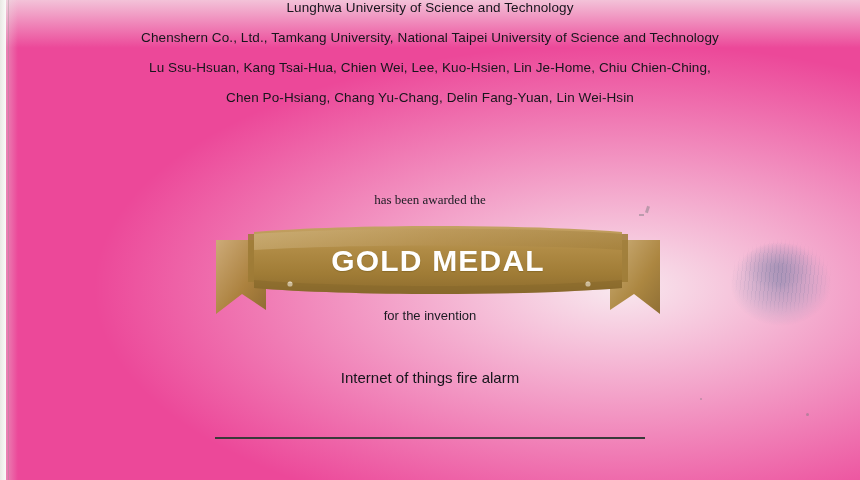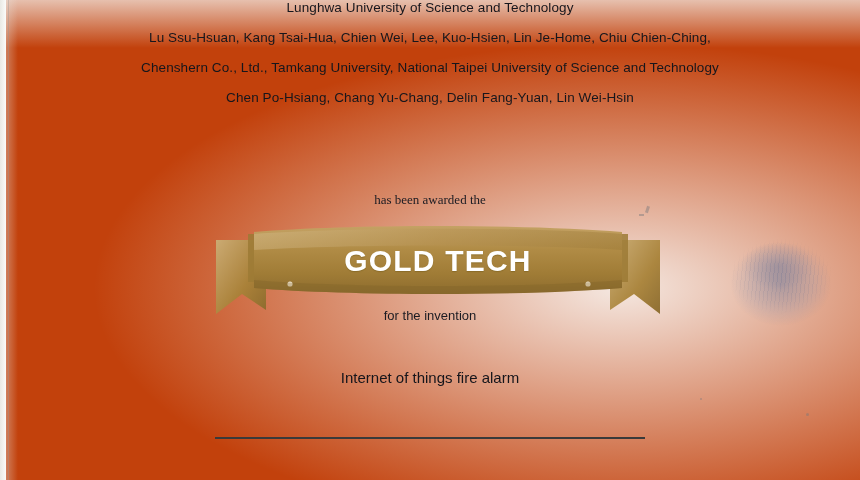--- a/index.html
+++ b/index.html
@@ -11,21 +11,21 @@
     height: 480px;
     overflow: hidden;
     background: #ffffff;
     font-family: "Liberation Sans", sans-serif;
   }
 
   #certificate {
     position: relative;
     width: 860px;
     height: 480px;
-    background: #c2410c;
+    background: #ec4899;
     overflow: hidden;
   }
 
   
   .paper-tint {
     position: absolute;
     inset: 0;
     background:
       linear-gradient(90deg, rgba(232,232,228,0.55) 0px, rgba(255,255,255,0) 18px),
       linear-gradient(180deg, rgba(246,246,243,0.7) 0%, rgba(255,255,255,0) 10%),
@@ -174,22 +174,22 @@
 <body>
 
 <div id="certificate">
 
   <div class="paper-tint"></div>
   <div class="scan-edge2"></div>
   <div class="scan-edge"></div>
 
   <div class="text-block" style="top:-7px;">
     <div class="line clipped-top">Lunghwa University of Science and Technology</div>
+    <div class="line">Chenshern Co., Ltd., Tamkang University, National Taipei University of Science and Technology</div>
     <div class="line">Lu Ssu-Hsuan, Kang Tsai-Hua, Chien Wei, Lee, Kuo-Hsien, Lin Je-Home, Chiu Chien-Ching,</div>
-    <div class="line">Chenshern Co., Ltd., Tamkang University, National Taipei University of Science and Technology</div>
     <div class="line">Chen Po-Hsiang, Chang Yu-Chang, Delin Fang-Yuan, Lin Wei-Hsin</div>
   </div>
 
   <div class="awarded">has been awarded the</div>
 
   <div class="ribbon-wrap">
     <svg width="460" height="110" viewBox="0 0 460 110" xmlns="http://www.w3.org/2000/svg" aria-hidden="true">
       <defs>
         <linearGradient id="goldMain" x1="0" y1="0" x2="0" y2="1">
           <stop offset="0%" stop-color="#c4a264"></stop>
@@ -221,21 +221,21 @@
 
       <path d="M46,12 C140,5 320,5 414,12 L414,28 C320,22 140,22 46,28 Z" fill="url(#goldFade)" opacity="0.45"></path>
 
       <circle cx="82" cy="62" r="2.6" fill="#fdf6e4" opacity="0.9"></circle>
       <circle cx="380" cy="62" r="2.6" fill="#fdf6e4" opacity="0.9"></circle>
 
       <path d="M46,58 C140,66 320,66 414,58 L414,66 C320,74 140,74 46,66 Z" fill="#7f6128" opacity="0.35"></path>
     </svg>
   </div>
 
-  <div class="medal-text">GOLD TECH</div>
+  <div class="medal-text">GOLD MEDAL</div>
 
   <div class="for-invention">for the invention</div>
 
   <div class="invention-title">Internet of things fire alarm</div>
 
   <div class="signature-rule"></div>
 
   <div class="smudge"></div>
   <div class="smudge-streaks"></div>
 

